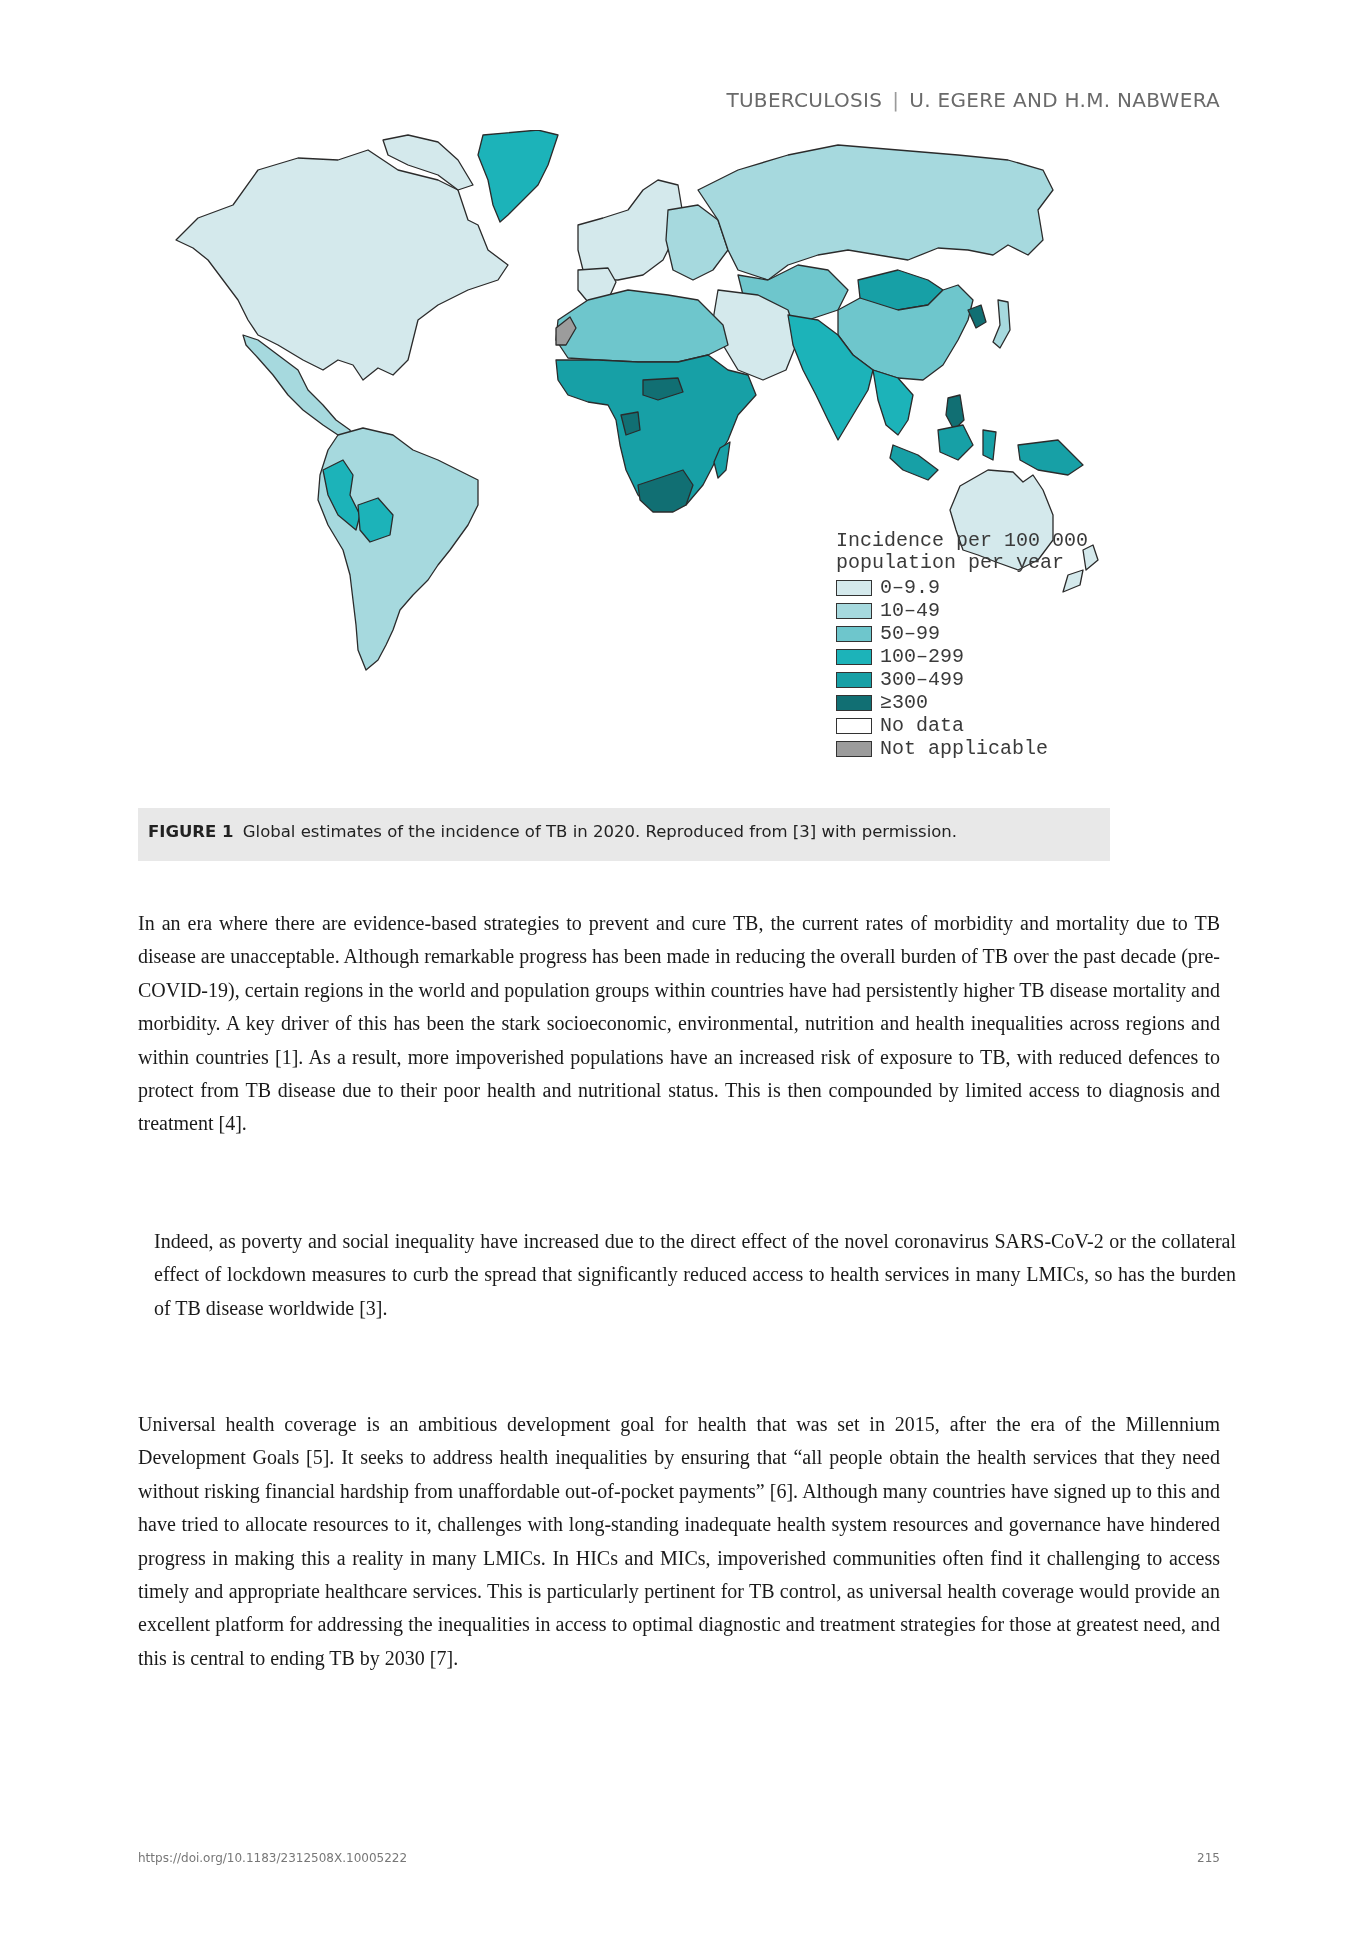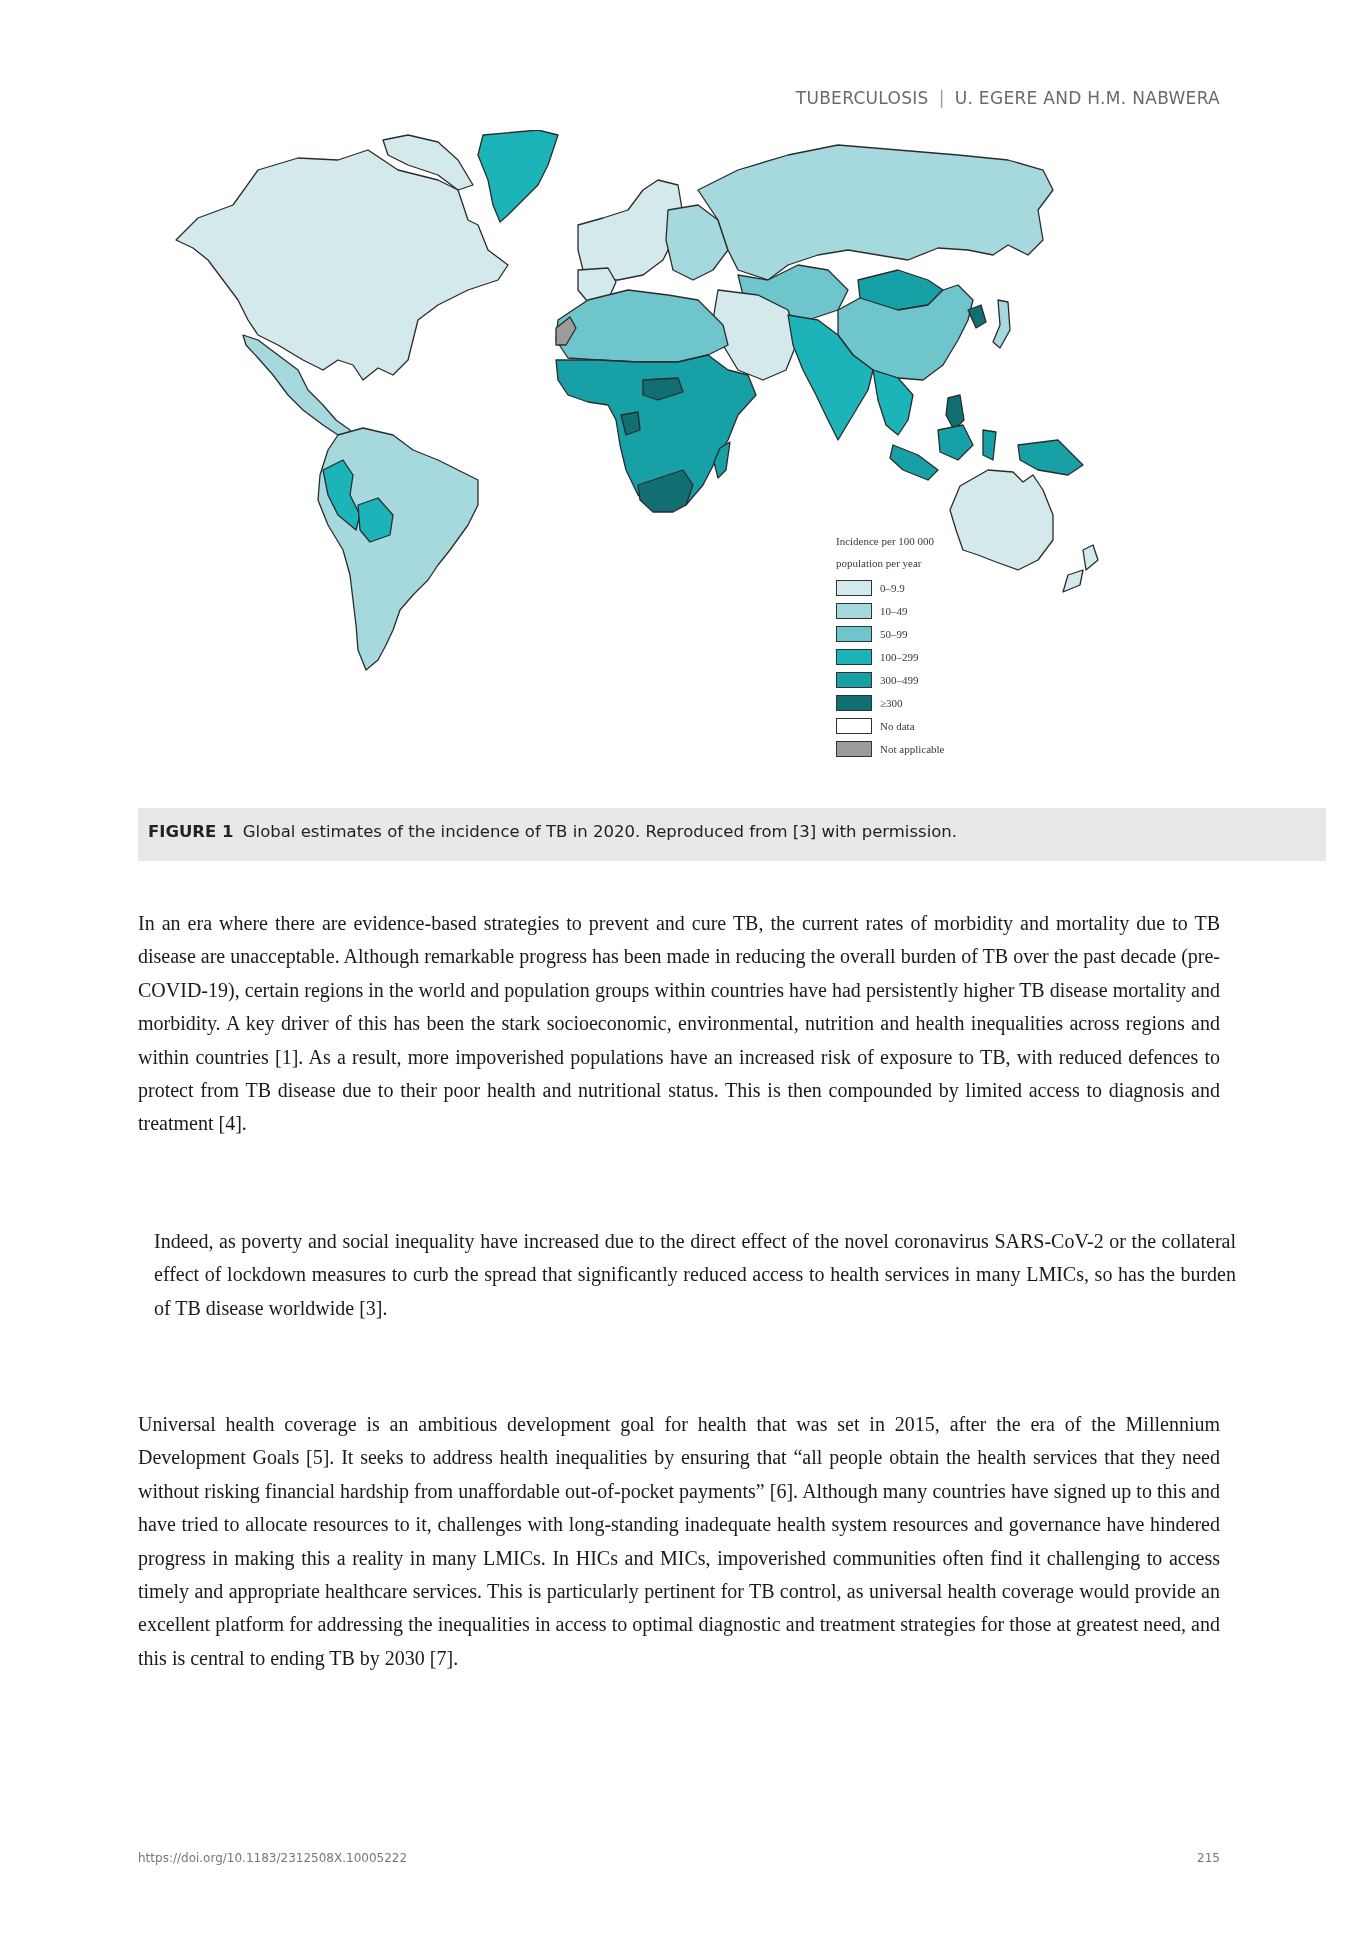--- a/index.html
+++ b/index.html
@@ -1,37 +1,37 @@
 <!DOCTYPE html>
 <html><head>
 <meta charset="utf-8">
 <style>
   html, body { margin: 0; padding: 0; background: #ffffff; }
   body { width: 1350px; height: 1954px; position: relative; overflow: hidden; }
   .running-head {
     position: absolute; top: 88px; right: 130px;
-    font-family: "DejaVu Sans", sans-serif; font-size: 17px; color: #6a6a6a;
+    font-family: "DejaVu Sans", sans-serif; font-size: 20px; color: #6a6a6a;
     letter-spacing: 0.3px;
   }
   .running-head .sep { display: inline-block; margin: 0 10px; color: #9a9a9a; }
   .figure {
     position: absolute; left: 138px; top: 130px; width: 1082px; height: 650px;
   }
   .figure svg { position: absolute; left: 0; top: 0; }
   .legend {
     position: absolute; left: 698px; top: 400px;
-    font-family: Liberation Serif, serif; font-size: 11px; color: #3a3a3a;
+    font-family: Liberation Mono, monospace; font-size: 20px; color: #3a3a3a;
   }
   .legend-title { line-height: 22px; margin-bottom: 2px; }
   .legend-row { display: flex; align-items: center; height: 23px; }
   .legend-swatch {
     width: 36px; height: 16px; border: 1.6px solid #333; margin-right: 8px; box-sizing: border-box;
   }
   .caption {
-    position: absolute; left: 138px; top: 808px; width: 1188px; height: 53px;
+    position: absolute; left: 138px; top: 808px; width: 972px; height: 53px;
     background: #e8e8e8; box-sizing: border-box; padding: 14px 10px;
     font-family: "DejaVu Sans", sans-serif; font-size: 16.5px; color: #222;
   }
   .caption b { font-weight: bold; margin-right: 4px; }
   .body-text {
     position: absolute; left: 138px; width: 1082px;
     font-family: "Liberation Serif", serif; font-size: 20px; line-height: 33.4px;
     color: #1a1a1a; text-align: justify;
   }
   .footer {

